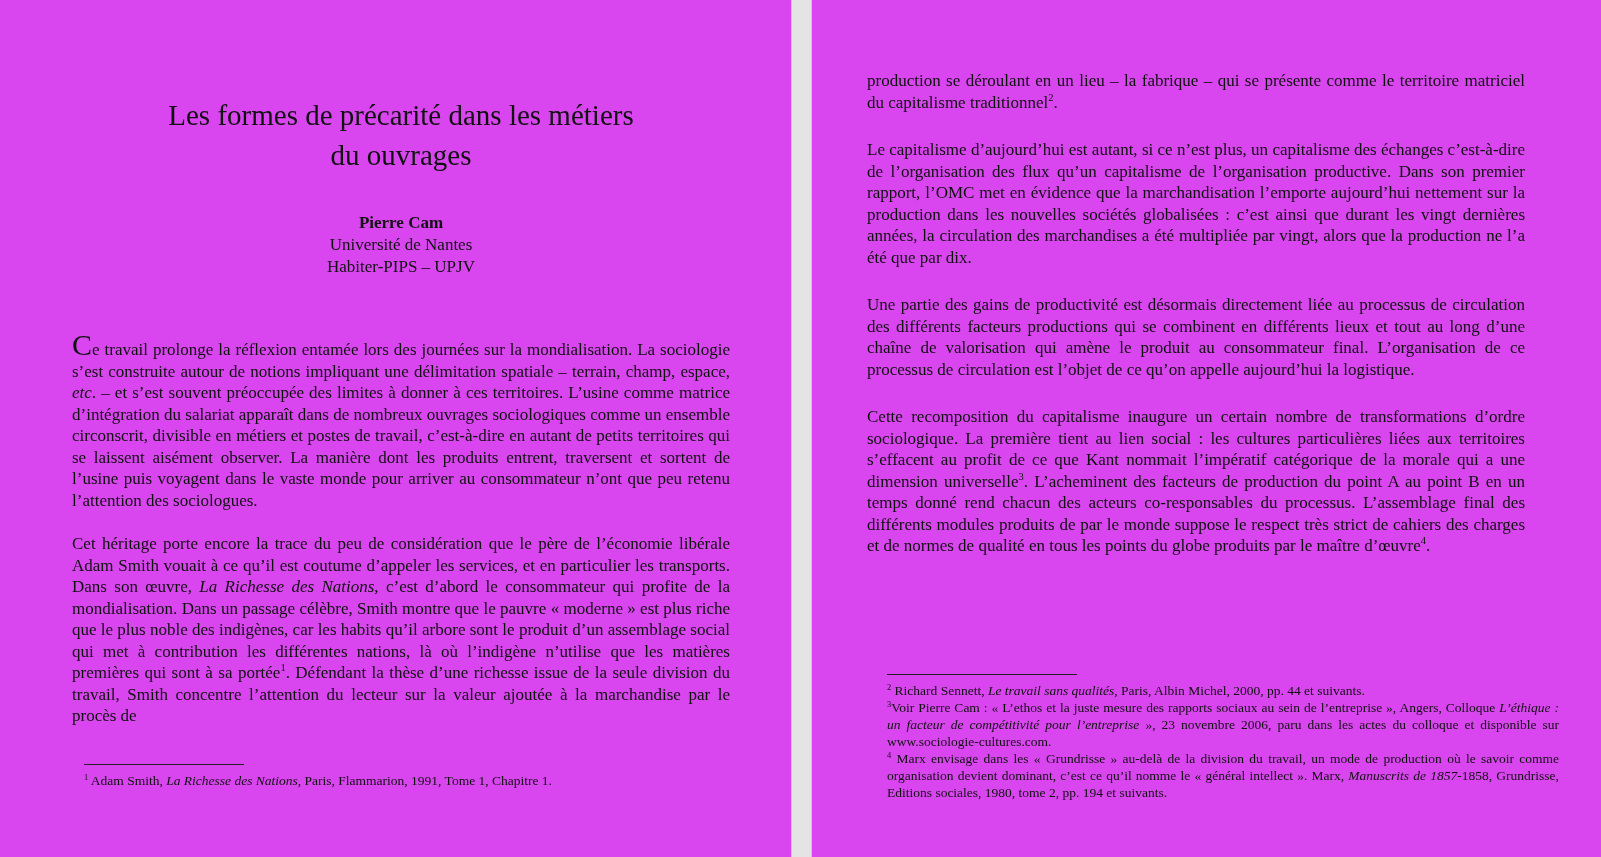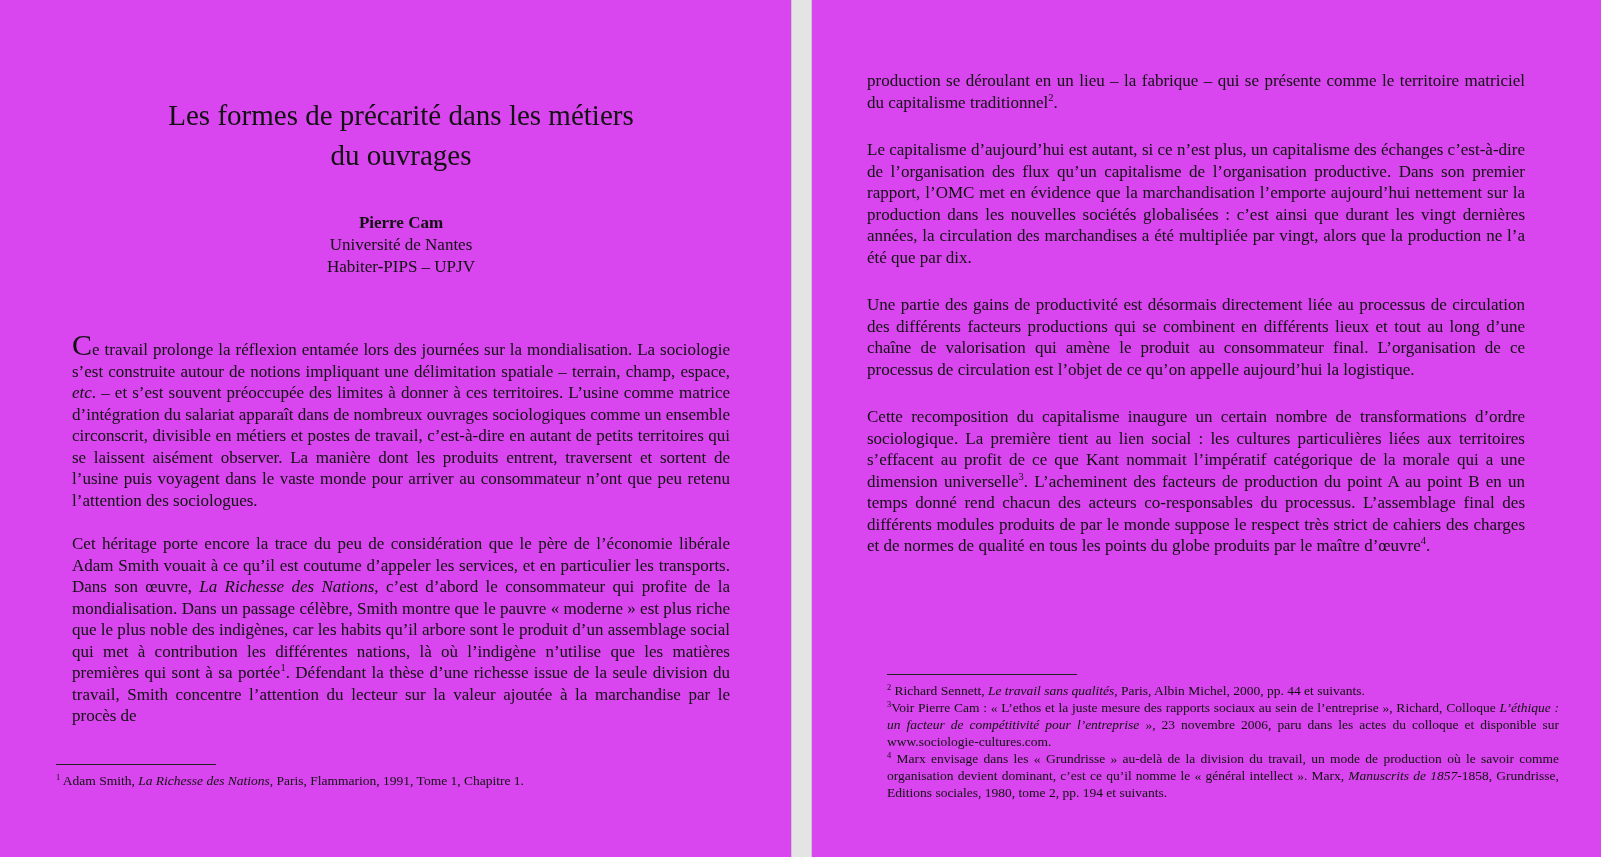--- a/index.html
+++ b/index.html
@@ -61,21 +61,21 @@
   .sup {
     vertical-align: super;
     font-size: 0.62em;
     line-height: 0;
   }
   .footnotes {
     position: absolute;
     font-size: 13.5px;
     line-height: 17px;
   }
-  .footnotes-left  { left: 56px; top: 764px; width: 658px; }
+  .footnotes-left  { left: 84px; top: 764px; width: 658px; }
   .footnotes-right { left: 55px; top: 674px; width: 672px; text-align: justify; margin-left: 20px; }
   .fnsep {
     border-top: 1.5px solid #222222;
     margin-bottom: 7px;
   }
   .footnotes-left  .fnsep { width: 160px; }
   .footnotes-right .fnsep { width: 190px; }
   .fn { margin: 0; }
 </style>
 </head>
@@ -112,18 +112,18 @@
     <div>
       <p class="para"><span>production se déroulant en un lieu – la fabrique – qui se présente comme le territoire matriciel du capitalisme traditionnel</span><span class="sup">2</span><span>.</span></p>
       <p class="para"><span>Le capitalisme d’aujourd’hui est autant, si ce n’est plus, un capitalisme des échanges c’est-à-dire de l’organisation des flux qu’un capitalisme de l’organisation productive. Dans son premier rapport, l’OMC met en évidence que la marchandisation l’emporte aujourd’hui nettement sur la production dans les nouvelles sociétés globalisées : c’est ainsi que durant les vingt dernières années, la circulation des marchandises a été multipliée par vingt, alors que la production ne l’a été que par dix.</span></p>
       <p class="para"><span>Une partie des gains de productivité est désormais directement liée au processus de circulation des différents facteurs productions qui se combinent en différents lieux et tout au long d’une chaîne de valorisation qui amène le produit au consommateur final. L’organisation de ce processus de circulation est l’objet de ce qu’on appelle aujourd’hui la logistique.</span></p>
       <p class="para"><span>Cette recomposition du capitalisme inaugure un certain nombre de transformations d’ordre sociologique. La première tient au lien social : les cultures particulières liées aux territoires s’effacent au profit de ce que Kant nommait l’impératif catégorique de la morale qui a une dimension universelle</span><span class="sup">3</span><span>. L’acheminent des facteurs de production du point A au point B en un temps donné rend chacun des acteurs co-responsables du processus. L’assemblage final des différents modules produits de par le monde suppose le respect très strict de cahiers des charges et de normes de qualité en tous les points du globe produits par le maître d’œuvre</span><span class="sup">4</span><span>.</span></p>
     </div>
 
     <div class="footnotes footnotes-right">
       <div class="fnsep"></div>
       <p class="fn"><span class="sup">2</span><span> Richard Sennett, </span><span class="it">Le travail sans qualités</span><span>, Paris, Albin Michel, 2000, pp. 44 et suivants.</span></p>
-      <p class="fn"><span class="sup">3</span><span>Voir Pierre Cam : « L’ethos et la juste mesure des rapports sociaux au sein de l’entreprise », Richard, Colloque  </span><span class="it">L’éthique : un facteur de compétitivité pour l’entreprise</span><span> », 23 novembre 2006, paru dans les actes du colloque et disponible sur www.sociologie-cultures.com.</span></p>
+      <p class="fn"><span class="sup">3</span><span>Voir Pierre Cam : « L’ethos et la juste mesure des rapports sociaux au sein de l’entreprise », Angers, Colloque  </span><span class="it">L’éthique : un facteur de compétitivité pour l’entreprise</span><span> », 23 novembre 2006, paru dans les actes du colloque et disponible sur www.sociologie-cultures.com.</span></p>
       <p class="fn"><span class="sup">4</span><span> Marx envisage dans les « Grundrisse » au-delà de la division du travail, un mode de production où le savoir comme organisation devient dominant, c’est ce qu’il nomme le « général intellect ». Marx, </span><span class="it">Manuscrits de 1857</span><span>-1858, Grundrisse, Editions sociales, 1980, tome 2, pp. 194 et suivants.</span></p>
     </div>
   </div>
 
 </div>
 
 </body></html>

